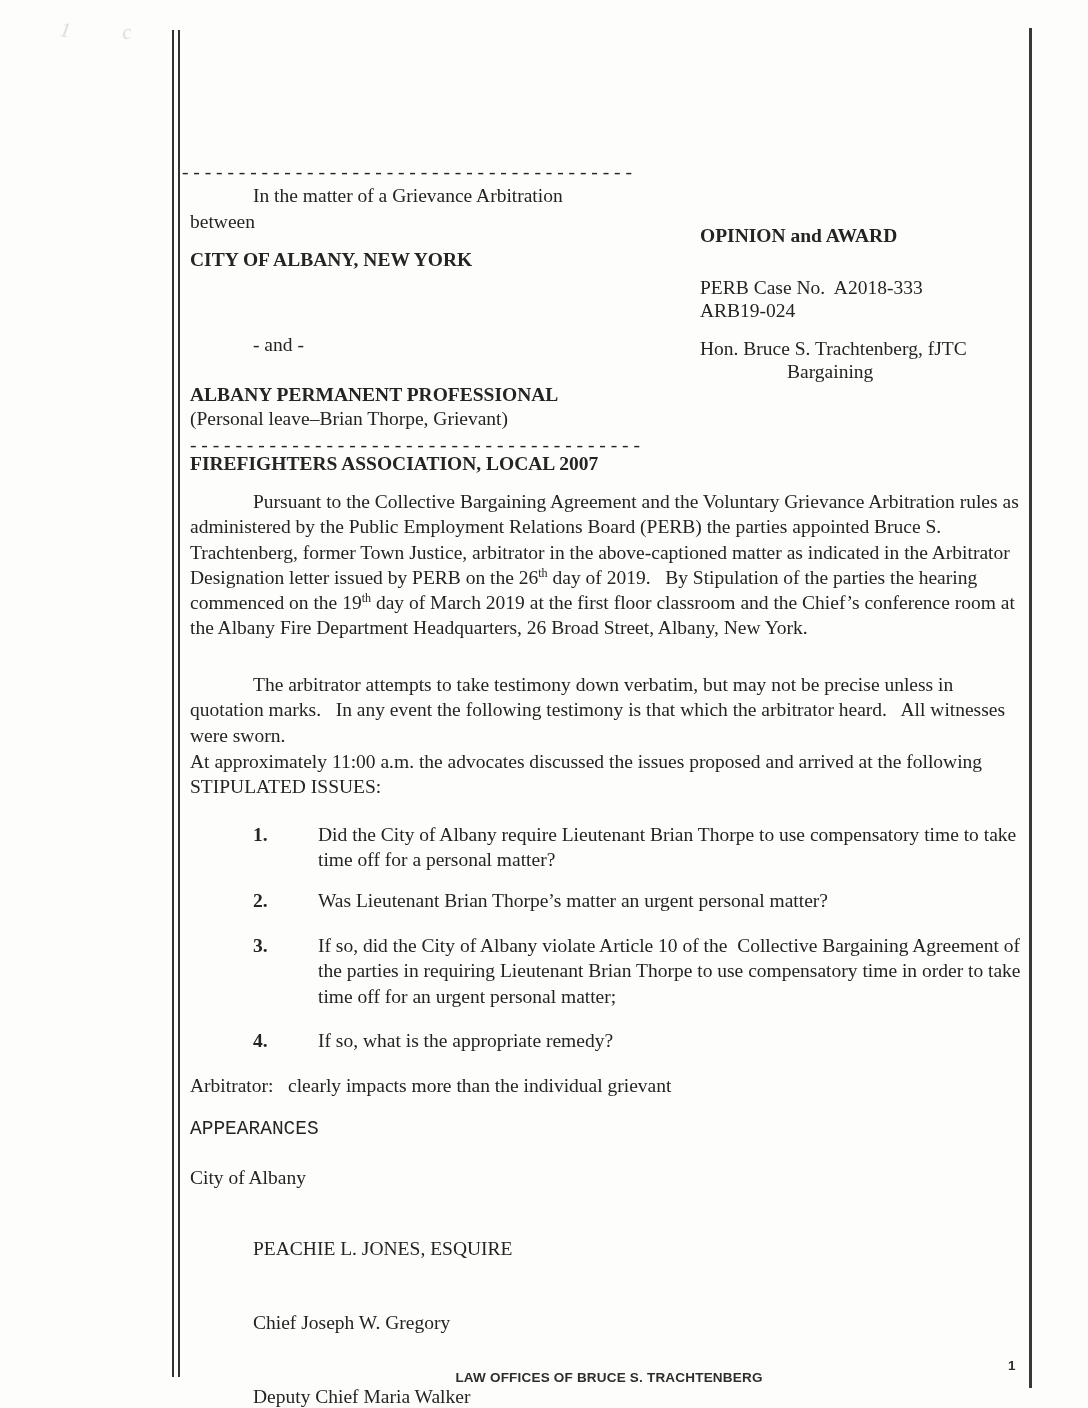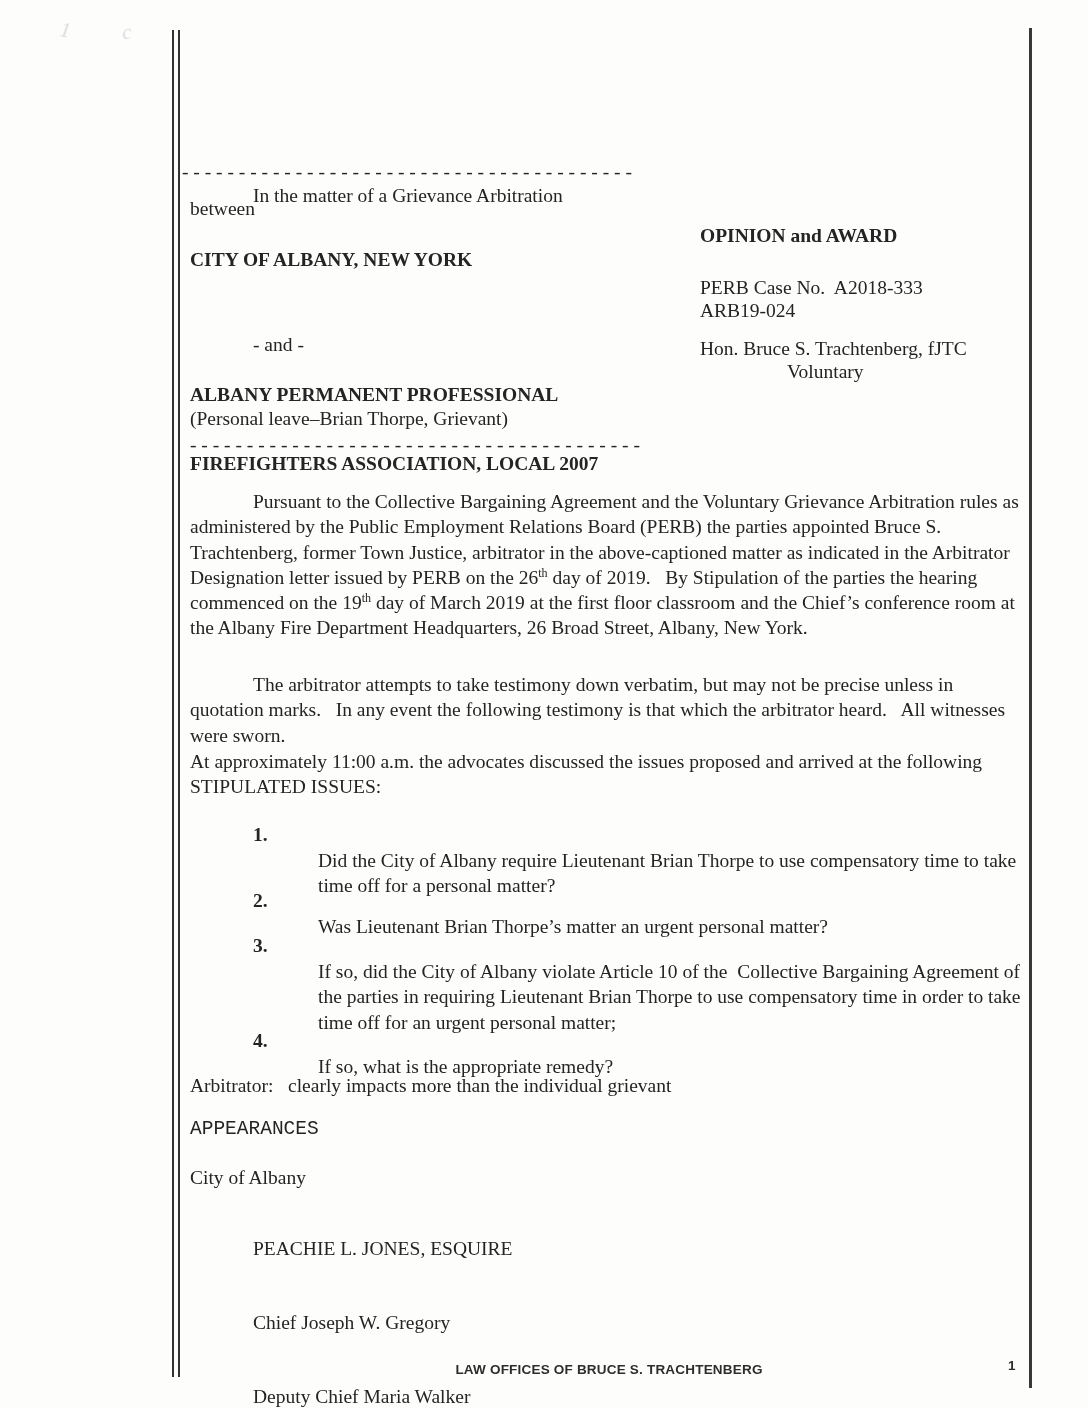--- a/index.html
+++ b/index.html
@@ -10,37 +10,37 @@
     color:#242424; font-size:19.5px; line-height:25px;
   }
   .blk { position:absolute; left:190px; white-space:pre-wrap; }
   .para { width:838px; line-height:25.3px; }
   .indent1 { text-indent:63px;margin-top:16px; }
   .bold { font-weight:bold; }
   .lh23 { line-height:23px; }
   sup { font-size:0.62em; line-height:0; vertical-align:super; }
   .issue { left:253px; display:flex; width:775px; line-height:25.3px; }
   .inum { flex:none; width:65px; font-weight:bold; }
-  .itext { width:710px; white-space:pre-wrap;margin-top:26px; }
+  .itext { width:710px; white-space:pre-wrap; }
   .names div { line-height:23.8px; }
   .rule-left {
     position:absolute; left:172px; top:30px; height:1347px; width:4px;
     border-left:2px solid #333333; border-right:2px solid #333333;
   }
   .rule-right {
     position:absolute; left:1029px; top:28px; width:3px; height:1360px;
     background:#383838;
   }
   .footer {
     position:absolute; left:190px; top:1320px; width:838px; text-align:center;
     font-family:"Liberation Sans","DejaVu Sans",sans-serif; font-weight:bold;
     font-size:13.5px; line-height:20px; color:#2d2d2d; letter-spacing:0.2px;
     white-space:pre-wrap;
   }
-  .footer div { margin:0; }
+  .footer div { margin:8px; }
   .pagenum {
     position:absolute; left:1008px; top:1353px;
     font-family:"Liberation Sans","DejaVu Sans",sans-serif; font-weight:bold;
     font-size:13.5px; color:#2d2d2d;
   }
   .artifact {
     position:absolute; color:#bfbfc4; font-size:21px; opacity:0.55;
     filter:blur(0.4px); font-style:italic;
   }
   .a1 { left:60px; top:18px; transform:rotate(10deg); }
@@ -54,38 +54,38 @@
   <div class="artifact a1">1</div>
   <div class="artifact a2">c</div>
 
   <div class="rule-left"></div>
   <div class="rule-right"></div>
 
 
   <div class="blk" style="top:159px; left:182px;">- - - - - - - - - - - - - - - - - - - - - - - - - - - - - - - - - - - - - - - -</div>
 
   <div class="blk" style="top:183px; left:253px;">In the matter of a Grievance Arbitration</div>
-  <div class="blk" style="top:196px;">between</div>
+  <div class="blk" style="top:209px;">between</div>
 
   <div class="blk bold" style="top:223px; left:700px;">OPINION and AWARD</div>
 
   <div class="blk bold" style="top:247px;">CITY OF ALBANY, NEW YORK</div>
 
   <div class="blk" style="top:275px; left:700px;">PERB Case No.  A2018-333</div>
   <div class="blk" style="top:298px; left:700px;">ARB19-024</div>
 
   <div class="blk" style="top:291px; left:253px;margin-top:41px;">- and -</div>
 
   <div class="blk bold lh23" style="top:337px;">
     <div>ALBANY PERMANENT PROFESSIONAL</div>
     <div>FIREFIGHTERS ASSOCIATION, LOCAL 2007</div>
   </div>
 
   <div class="blk lh23" style="top:337px; left:700px;">Hon. Bruce S. Trachtenberg, fJTC</div>
-  <div class="blk lh23" style="top:360px; left:787px;">Voluntary</div>
+  <div class="blk lh23" style="top:360px; left:787px;">Bargaining</div>
 
   <div class="blk" style="top:406px;">(Personal leave–Brian Thorpe, Grievant)</div>
 
   <div class="blk" style="top:432px;">- - - - - - - - - - - - - - - - - - - - - - - - - - - - - - - - - - - - - - - -</div>
 
   <div class="blk para indent1" style="top:473px;"><span>Pursuant to the Collective Bargaining Agreement and the Voluntary Grievance Arbitration rules as administered by the Public Employment Relations Board (PERB) the parties appointed Bruce S. Trachtenberg, former Town Justice, arbitrator in the above-captioned matter as indicated in the Arbitrator Designation letter issued by PERB on the 26</span><sup>th</sup><span> day of 2019.   By Stipulation of the parties the hearing commenced on the 19</span><sup>th</sup><span> day of March 2019 at the first floor classroom and the Chief’s conference room at the Albany Fire Department Headquarters, 26 Broad Street, Albany, New York.</span></div>
 
   <div class="blk para indent1" style="top:656px;">The arbitrator attempts to take testimony down verbatim, but may not be precise unless in quotation marks.   In any event the following testimony is that which the arbitrator heard.   All witnesses were sworn.</div>
 
   <div class="blk para" style="top:749px;">At approximately 11:00 a.m. the advocates discussed the issues proposed and arrived at the following STIPULATED ISSUES:</div>

